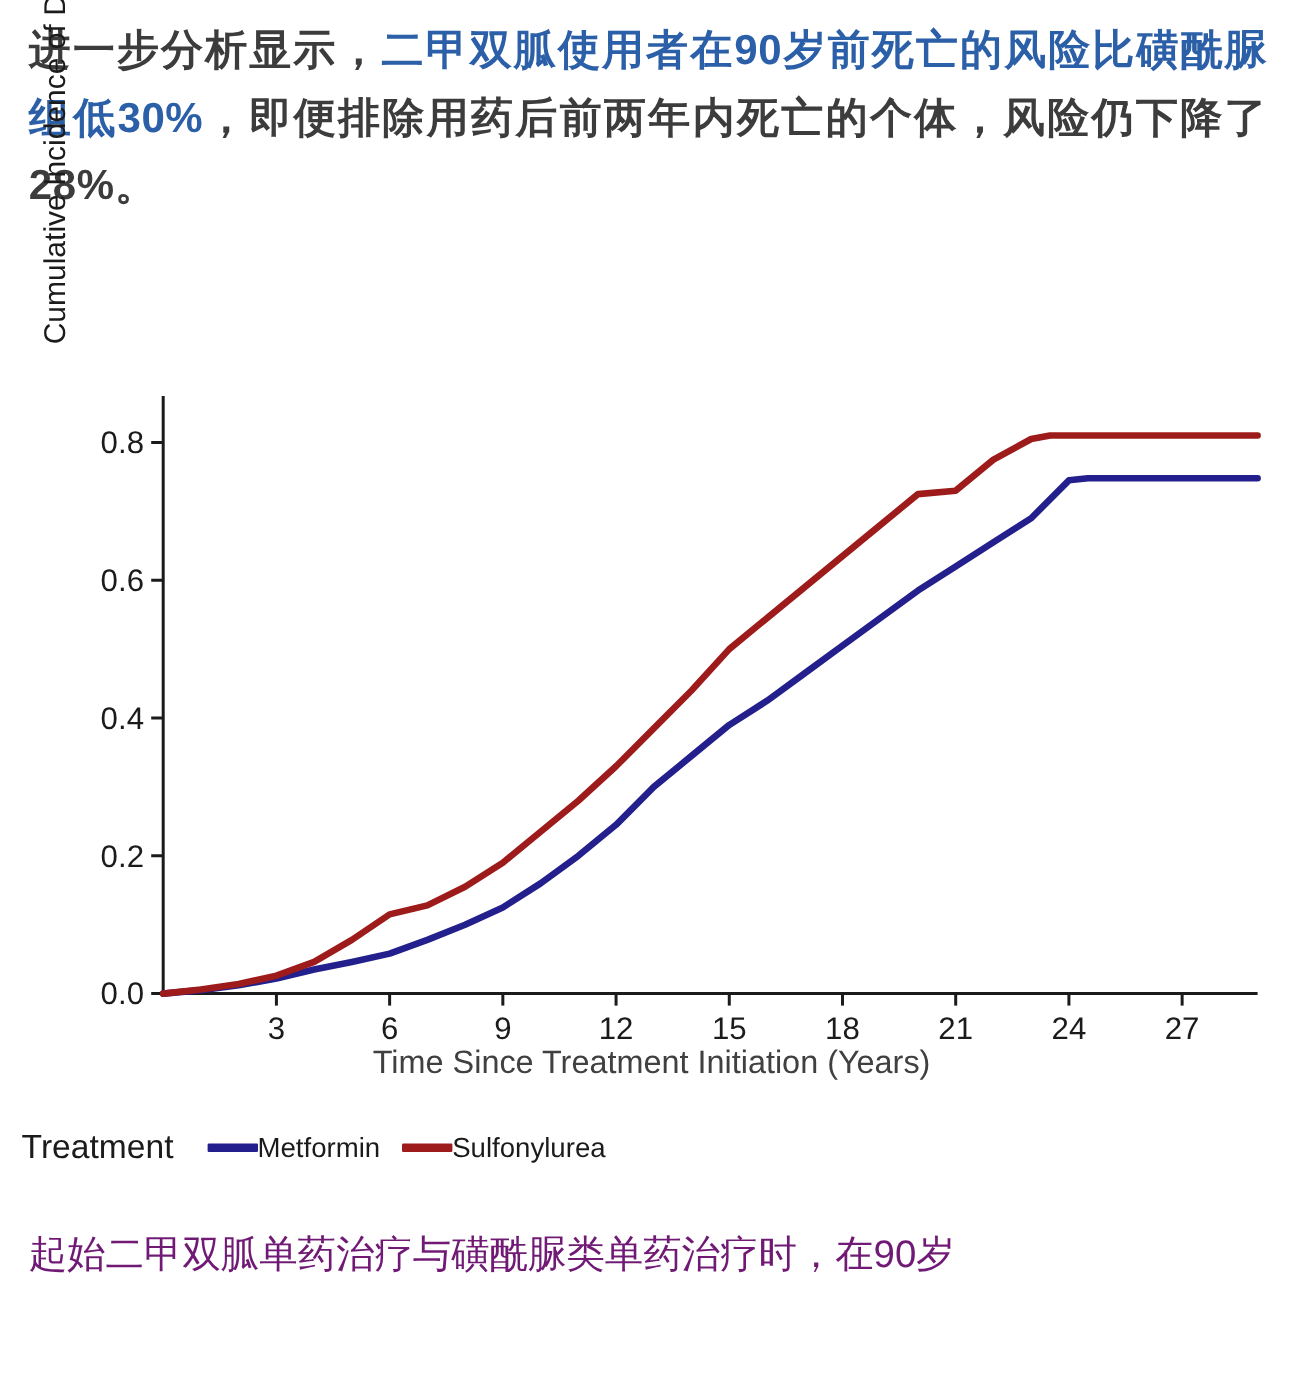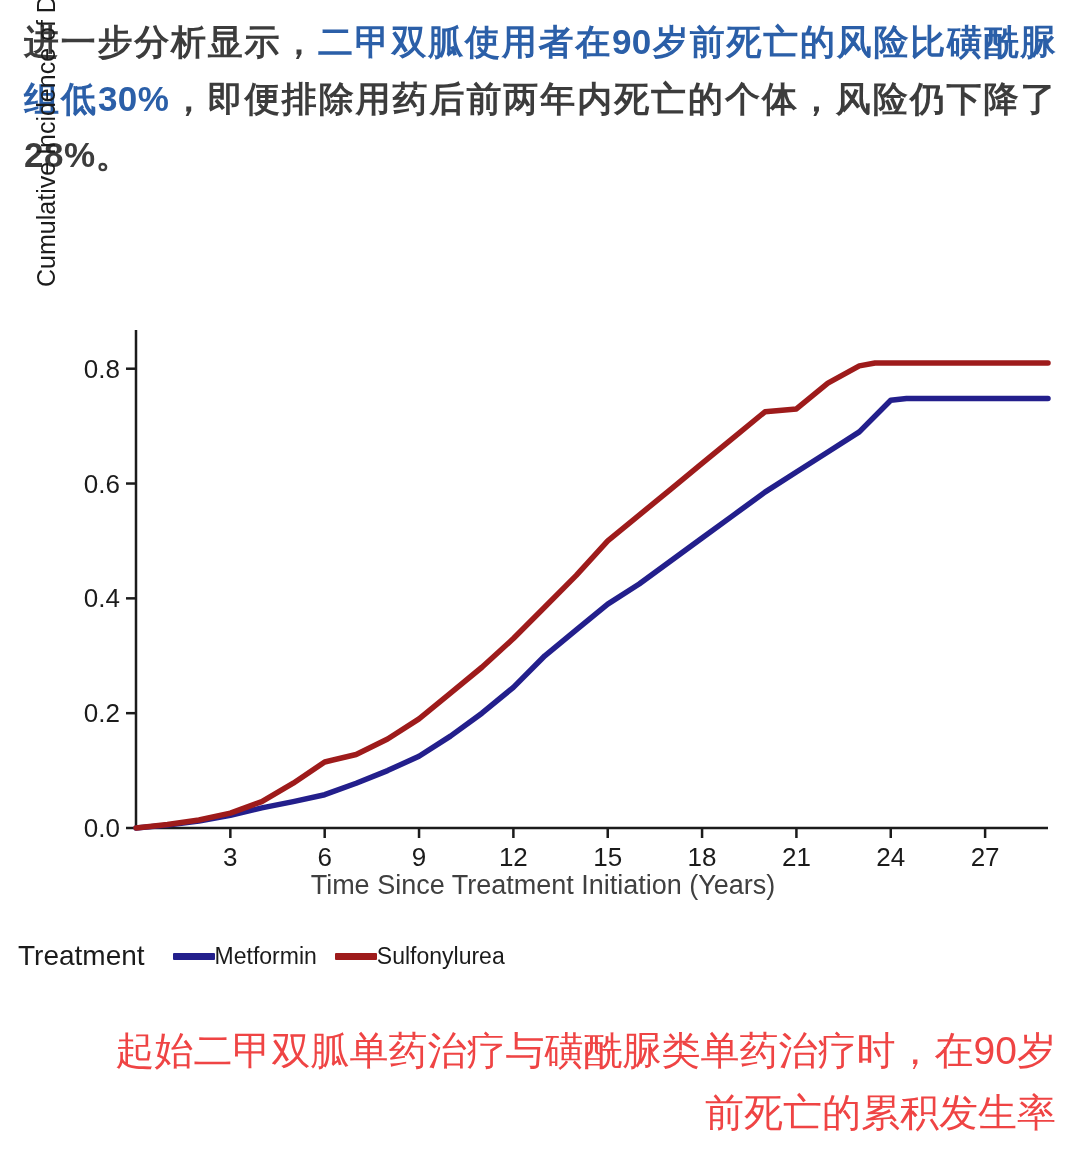--- a/index.html
+++ b/index.html
@@ -101,24 +101,24 @@
     height: 7px;
     border-radius: 1px;
   }
 
   
   .caption {
     position: absolute;
     left: 24px;
     top: 1020px;
     width: 1032px;
-    text-align: right;
-    font-size: 39px;
+    text-align: left;
+    font-size: 32px;
     line-height: 1.6;
-    color: #ef4444;
+    color: #701a75;
   }
 </style>
 </head>
 <body>
 
 <div class="page">
 
   <div class="intro">
     <span>进一步分析显示，</span><span class="hl">二甲双胍使用者在90岁前死亡的风险比磺酰脲组低30%</span><span>，即便排除用药后前两年内死亡的个体，风险仍下降了28%。</span>
   </div>
@@ -173,16 +173,15 @@
       </span>
       <span class="key">
         <span class="swatch" style="background:#9e1b1b"></span>
         <span>Sulfonylurea</span>
       </span>
     </div>
   </div>
 
   <div class="caption">
     <div>起始二甲双胍单药治疗与磺酰脲类单药治疗时，在90岁</div>
-    <div>前死亡的累积发生率</div>
   </div>
 
 </div>
 
 </body></html>

